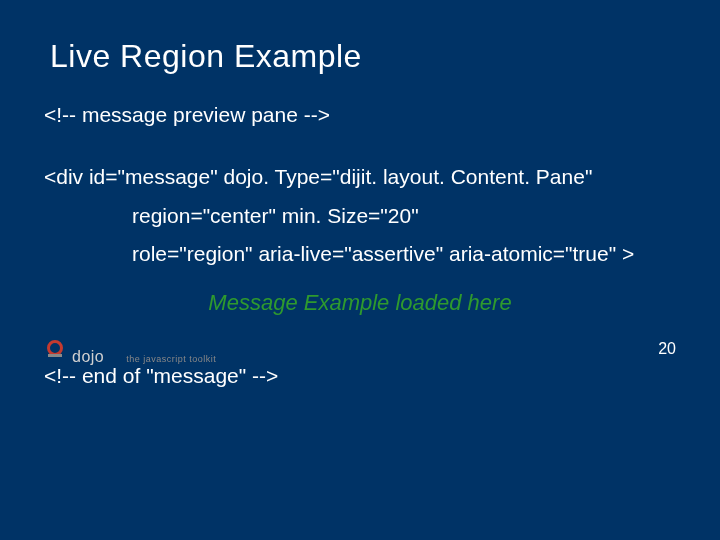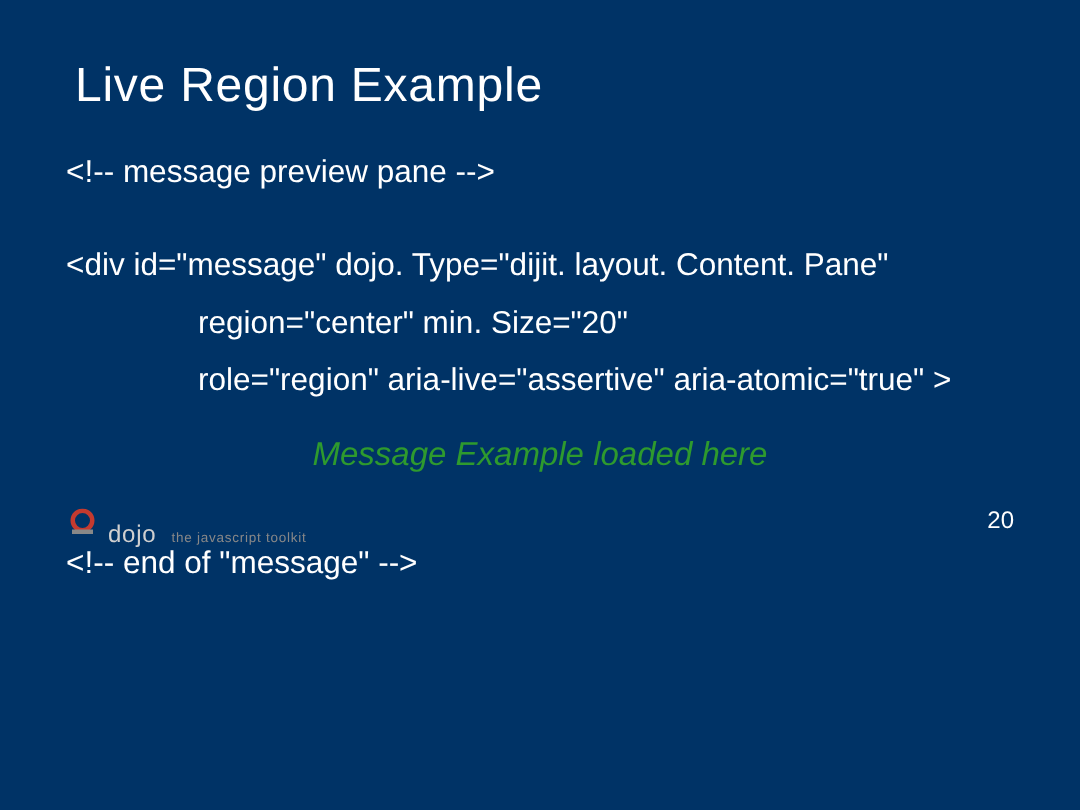--- a/index.html
+++ b/index.html
@@ -68,21 +68,21 @@
   .logo-text {
     font-family: Arial, sans-serif;
     font-size: 16px;
     color: #d0d0d0;
     letter-spacing: 0.5px;
   }
   .logo-sub {
     font-size: 9px;
     color: #888;
     letter-spacing: 0.5px;
-    margin-left: 4px;
+    margin-left: 16px;
   }
   .page-num {
     font-size: 16px;
     color: #ffffff;
   }
 </style>
 </head>
 <body>
 
 <div class="slide">

